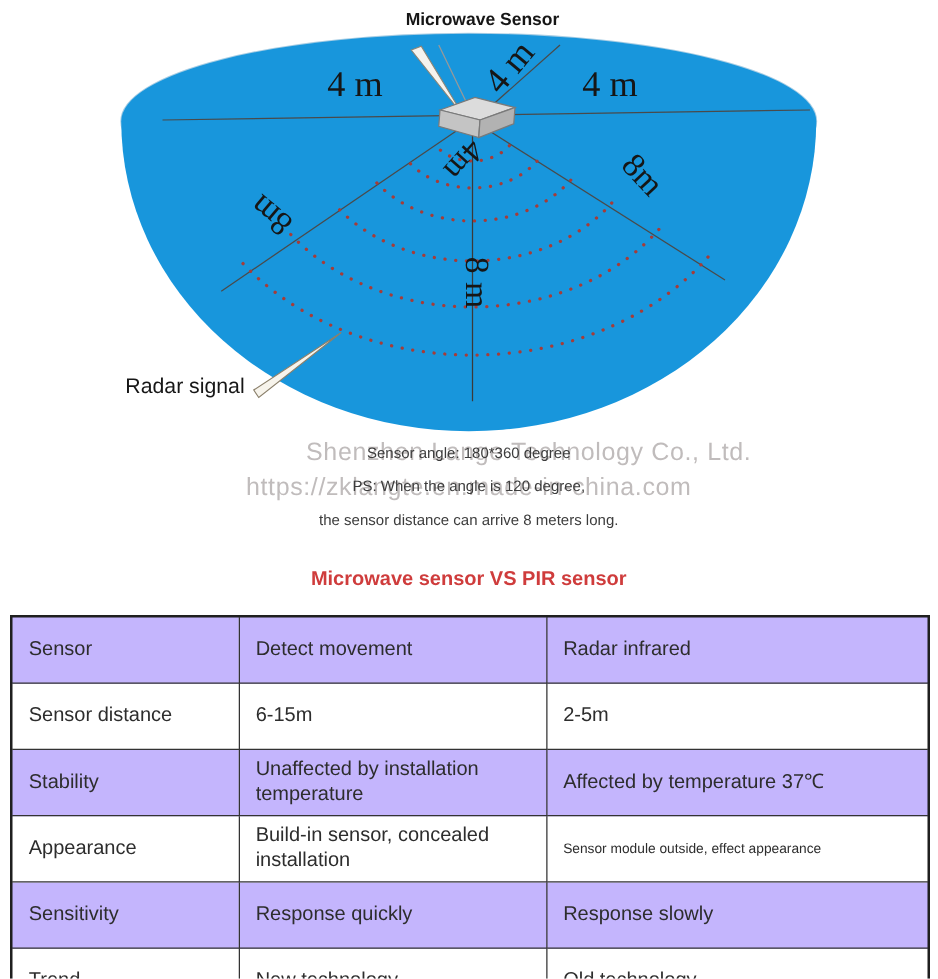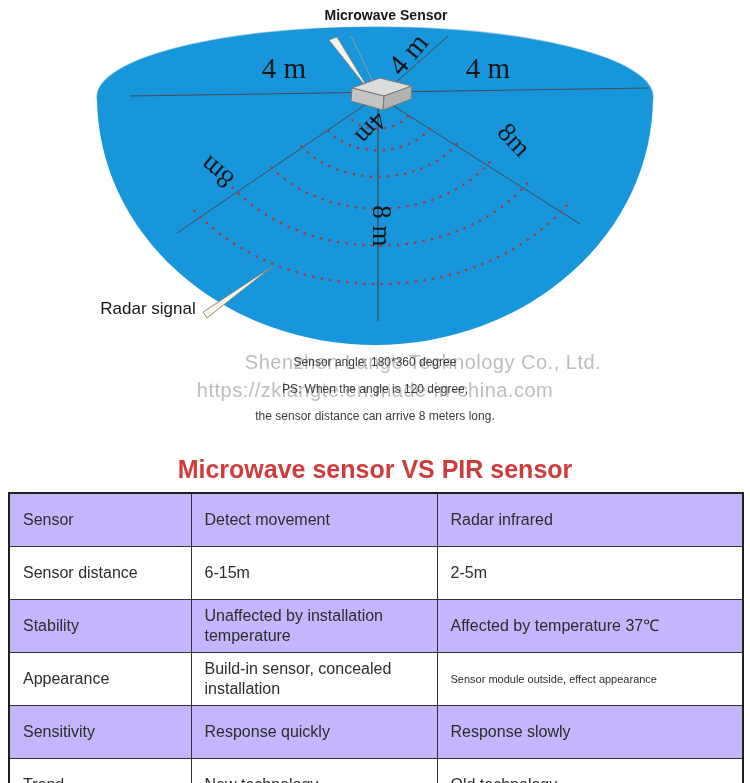--- a/index.html
+++ b/index.html
@@ -24,21 +24,21 @@
   
   .caption{position:absolute;left:0;top:349px;width:750px;text-align:center;
            font-size:12px;line-height:27px;color:#3c3c3c;z-index:2;}
   .watermark{position:absolute;left:0;width:750px;text-align:center;color:#c0bcbc;
              font-size:20px;z-index:1;letter-spacing:.5px;}
   #wm1{top:351px;padding-left:48px;}
   #wm2{top:379px;}
 
   
   .vs-title{position:absolute;left:0;top:455px;width:750px;text-align:center;
-            font-size:25px;font-weight:bold;color:#cf3c3c;}
+            font-size:16px;font-weight:bold;color:#cf3c3c;}
   table.cmp{position:absolute;left:8px;top:492px;width:734px;border-collapse:collapse;
             table-layout:fixed;border:2px solid #1f1f1f;font-size:16px;color:#2d2d2d;}
   table.cmp td{border:1px solid #333;height:46px;padding:3px 10px 3px 13px;vertical-align:middle;
                line-height:20px;}
   table.cmp tr.alt{background:#c4b5fd;}
   td.tight{font-size:11px;white-space:nowrap;padding-left:10px;}
 </style>
 </head>
 <body>
 

